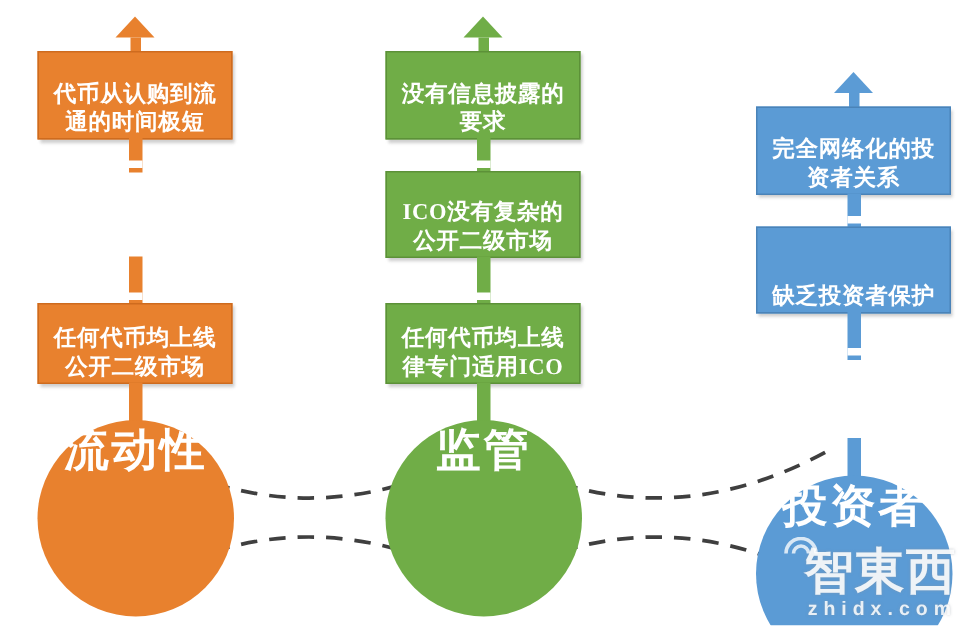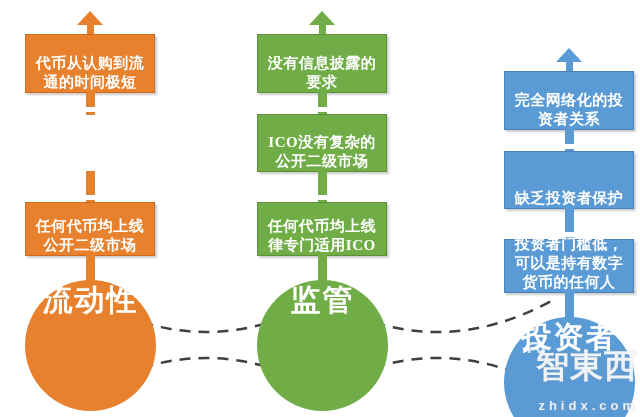--- a/index.html
+++ b/index.html
@@ -51,21 +51,21 @@
   .watermark{position:absolute;right:2px;bottom:4px;z-index:3;text-align:right;}
   .wm-logo-row{position:relative;display:inline-block;}
   .wm-wifi{position:absolute;left:5px;top:-7px;opacity:0.85;}
   .wm-logo{
     font-size:33px;font-weight:bold;color:rgba(255,255,255,0.88);line-height:34px;
     text-shadow:0 0 2px rgba(140,150,160,0.55);letter-spacing:1px;margin-left:20px;
   }
   .wm-url{
     font-family:"Liberation Sans","DejaVu Sans",sans-serif;
     font-size:13px;font-weight:bold;color:rgba(255,255,255,0.85);
-    letter-spacing:4px;line-height:14px;margin-top:16px;
+    letter-spacing:4px;line-height:14px;margin-top:0;
     text-shadow:0 0 2px rgba(140,150,160,0.5);
   }
 </style>
 </head>
 <body>
 
 <div id="stage">
 
   <svg id="curves" viewBox="0 0 640 417" xmlns="http://www.w3.org/2000/svg">
     <path d="M 90 300 Q 206 364 322 300" style="stroke: rgb(63, 63, 63);"></path>
@@ -133,25 +133,20 @@
     </div>
     <div class="conn conn1">
         <div class="notch"></div>
       </div>
     <div class="box box2">
       <span>缺乏投资者保护</span>
     </div>
     <div class="conn conn2">
         <div class="notch"></div>
       </div>
-    <div class="box box3">
-      <span>投资者门槛低，
-可以是持有数字
-货币的任何人</span>
-    </div>
     <div class="conn conn3"></div>
     <div class="circle">
       <span>投资者</span>
     </div>
   </div>
 
   <div class="watermark">
     <div class="wm-logo-row">
       <svg class="wm-wifi" width="26" height="12" viewBox="0 0 26 12" xmlns="http://www.w3.org/2000/svg">
         <path d="M3 11 A 10 10 0 0 1 23 11" fill="none" stroke="rgba(255,255,255,0.9)" stroke-width="2.4"></path>

